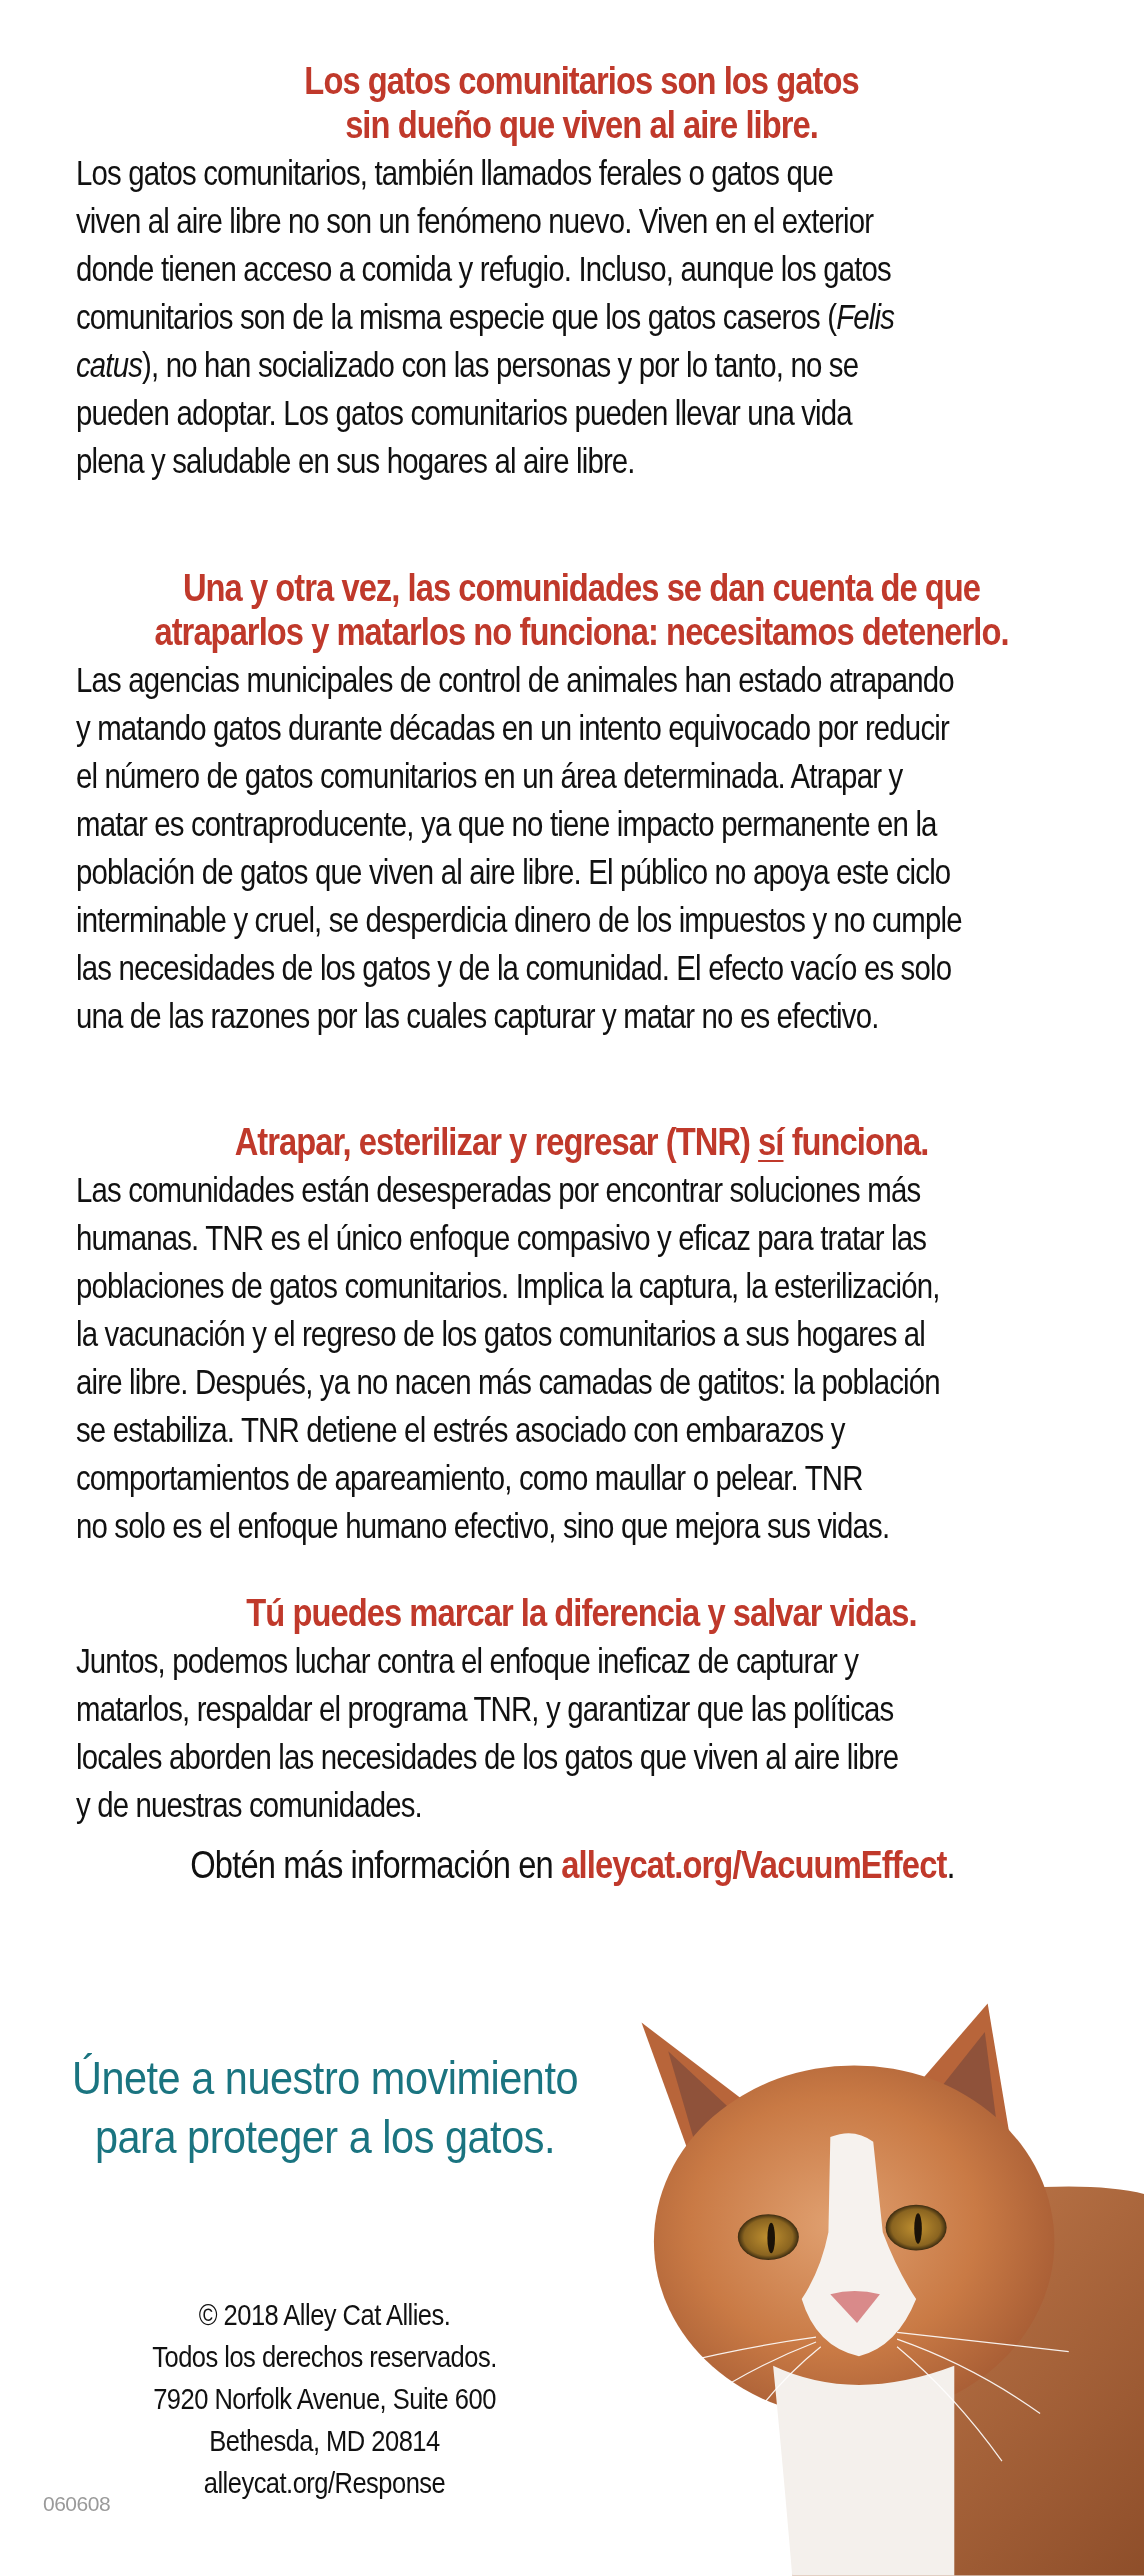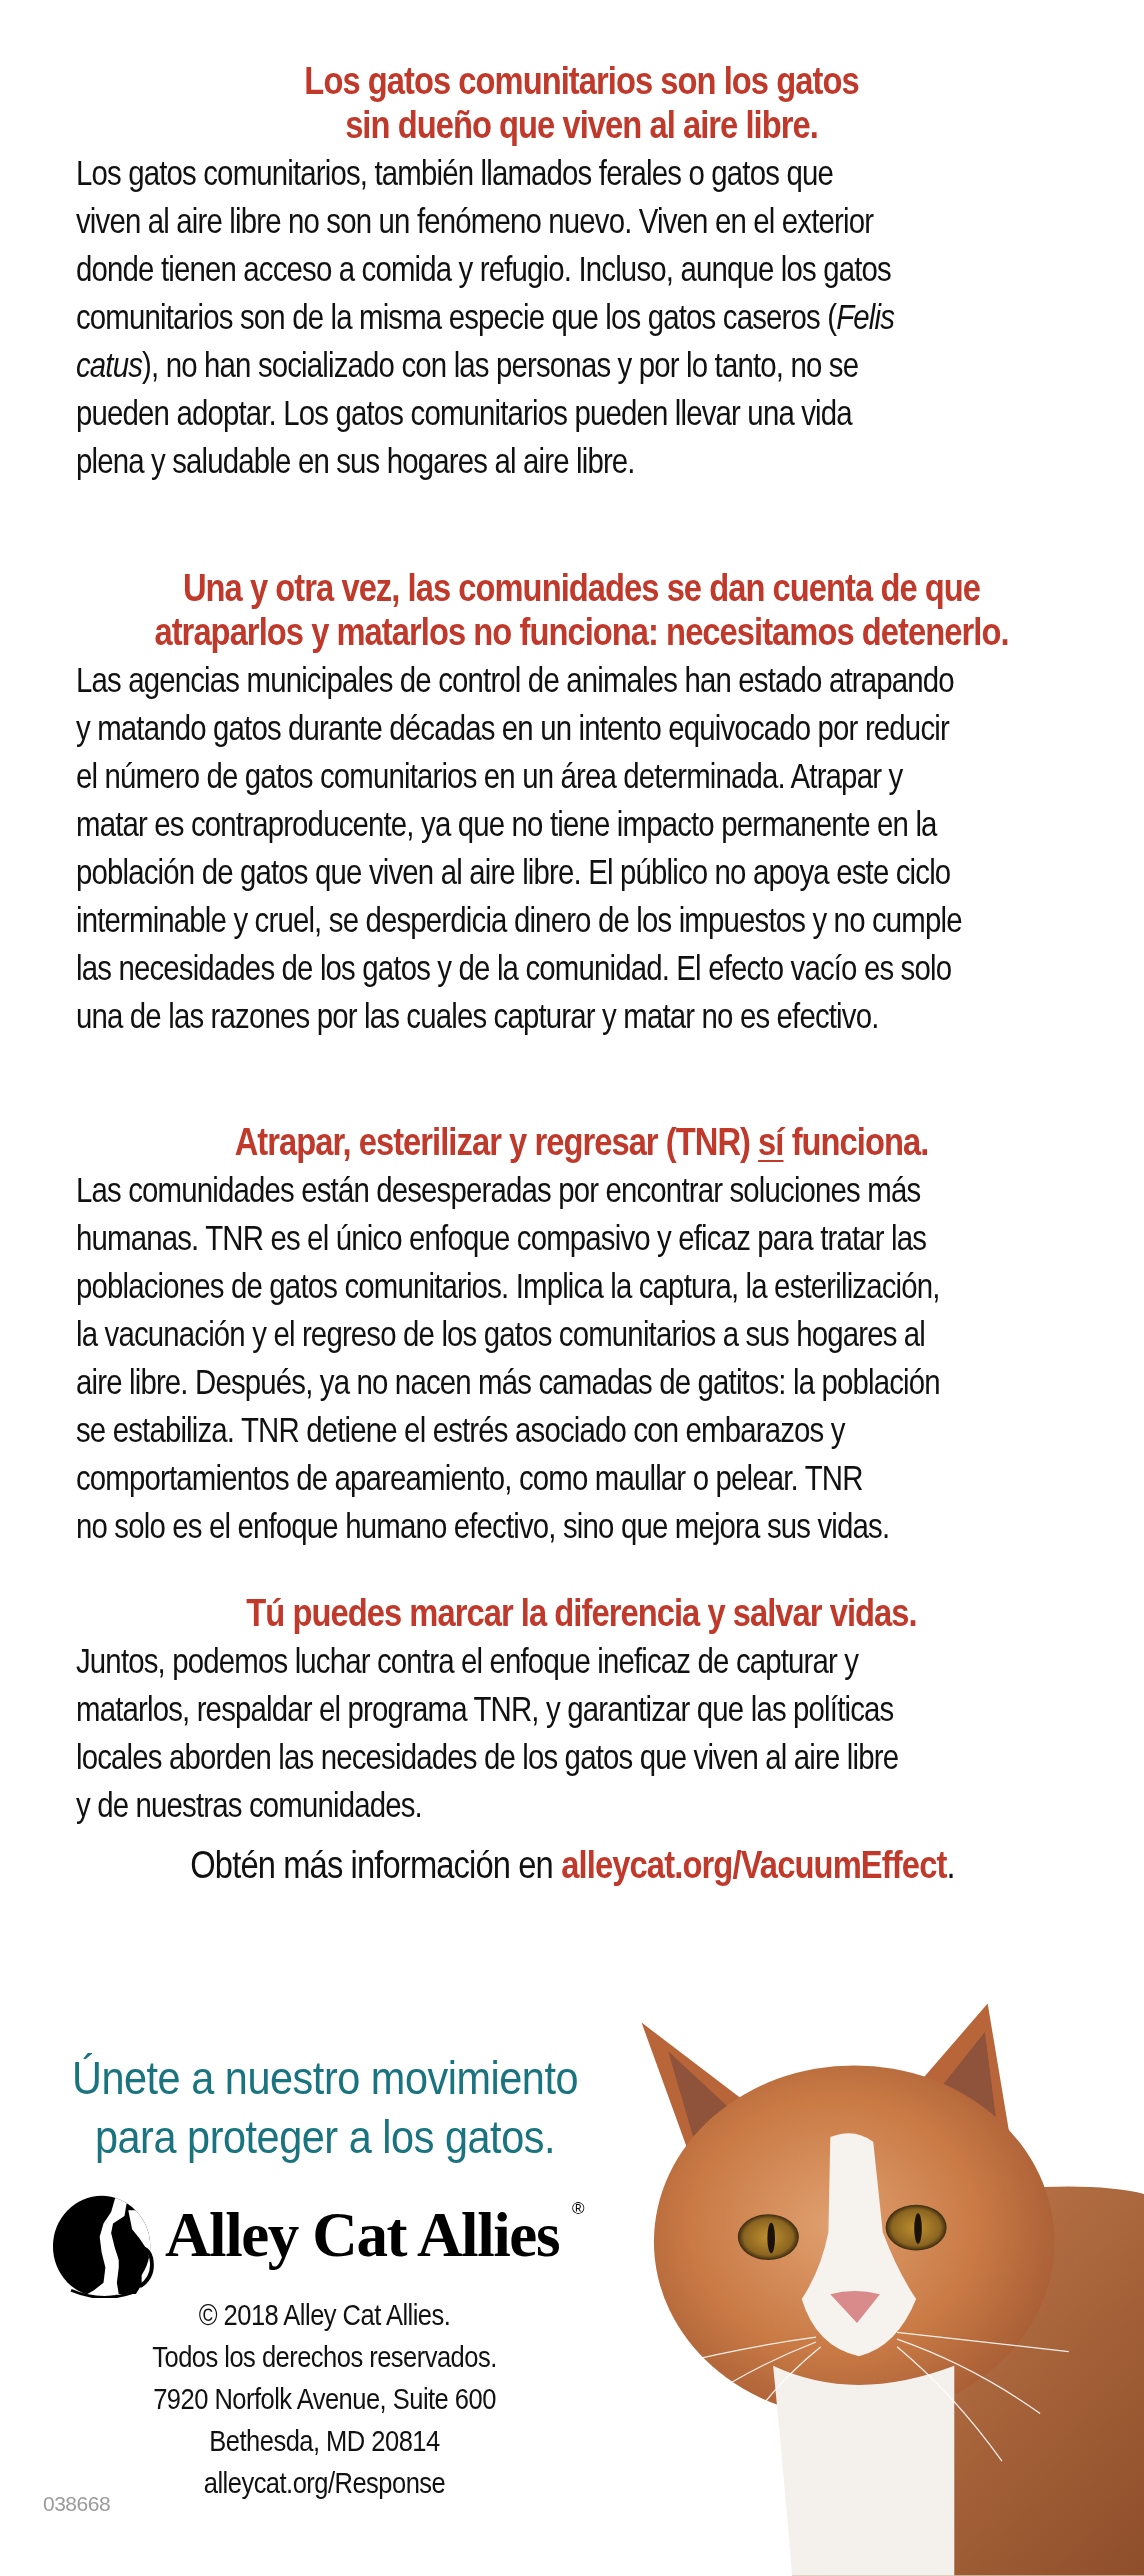--- a/index.html
+++ b/index.html
@@ -134,52 +134,29 @@
 
   <div class="more-info">
     <span>Obtén más información en </span><a class="link">alleycat.org/VacuumEffect</a><span>.</span>
   </div>
 
   <div class="cta">
     <span style="display:block">Únete a nuestro movimiento</span>
     <span style="display:block">para proteger a los gatos.</span>
   </div>
 
-  <div class="logo">
-    <svg class="logo-mark" viewBox="0 0 108 112">
-      <defs>
-        <clipPath id="circ">
-            <ellipse cx="52" cy="58" rx="51" ry="53"></ellipse>
-          </clipPath>
-      </defs>
-      <ellipse cx="52" cy="58" rx="51" ry="53" fill="#000"></ellipse>
-      <g clip-path="url(#circ)" fill="#fff">
-
-        <path d="M66 8 L72 2 L82 4 L78 14 L76 26 L70 30 L64 34 L62 44 L66 60 L72 78 L74 96 L70 112 L30 112 L44 104 L54 96 L56 80 L52 64 L50 48 L54 34 L62 22 Z"></path>
-        <path d="M80 20 L108 20 L108 112 L92 112 L98 96 L104 80 L100 62 L92 50 L84 40 Z"></path>
-      </g>
-
-      <path d="M72 56 L74 48 L77 53 L80 47 L82 56 L84 64 L90 72 L94 84 L94 98 L88 108 L70 108 L68 96 L70 80 L70 66 Z" fill="#000"></path>
-
-      <path d="M92 100 Q108 90 104 70 Q102 62 96 60" stroke="#000" stroke-width="4" fill="none"></path>
-
-      <path d="M20 104 Q52 118 86 106" stroke="#000" stroke-width="3" fill="none"></path>
-    </svg>
-    <span class="logo-word">Alley Cat Allies</span>
-    <span class="logo-reg">®</span>
-  </div>
 
   <div class="footer">
     <span class="line">© 2018 Alley Cat Allies.</span>
     <span class="line">Todos los derechos reservados.</span>
     <span class="line">7920 Norfolk Avenue, Suite 600</span>
     <span class="line">Bethesda, MD 20814</span>
     <span class="line">alleycat.org/Response</span>
   </div>
-  <div class="print-code">038668</div>
+  <div class="print-code">060608</div>
 
   <svg class="cat-photo" viewBox="0 0 560 620">
     <defs>
       <radialGradient id="fur" cx="45%" cy="45%" r="65%">
         <stop offset="0%" stop-color="#E0A070"></stop>
         <stop offset="55%" stop-color="#C97A45"></stop>
         <stop offset="100%" stop-color="#9E5530"></stop>
       </radialGradient>
       <linearGradient id="body" x1="0" y1="0" x2="1" y2="1">
         <stop offset="0%" stop-color="#C88050"></stop>

